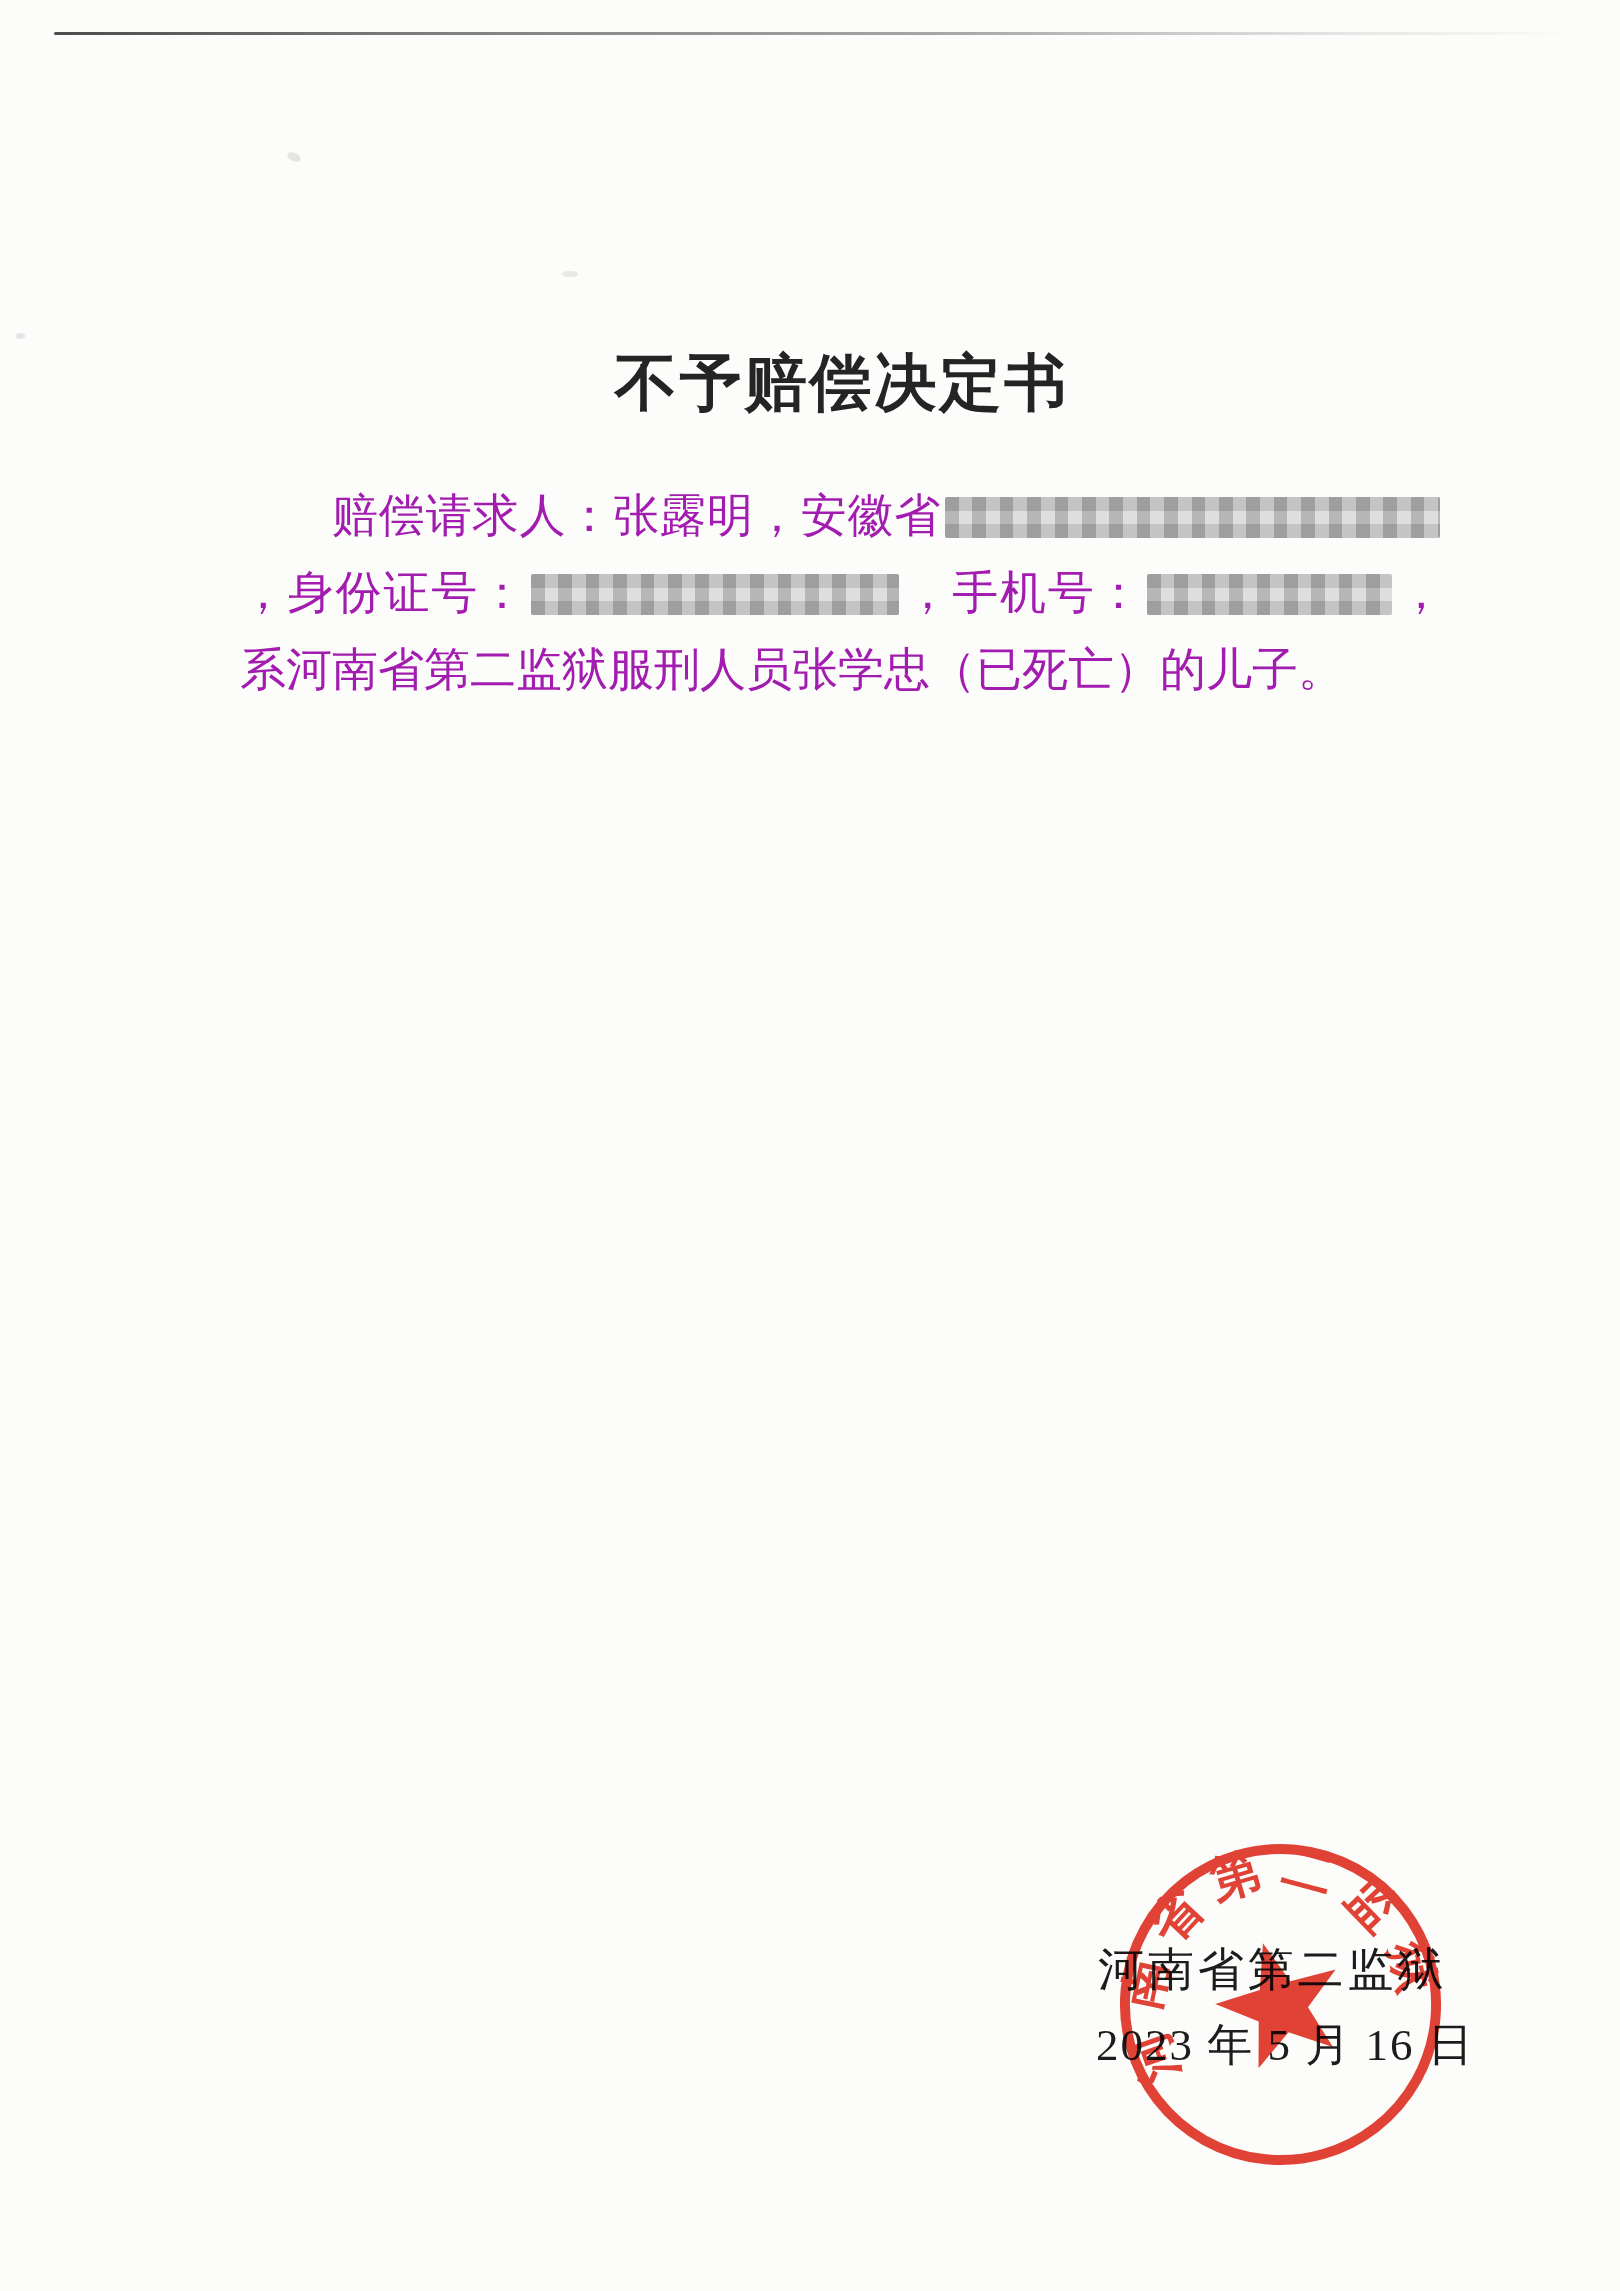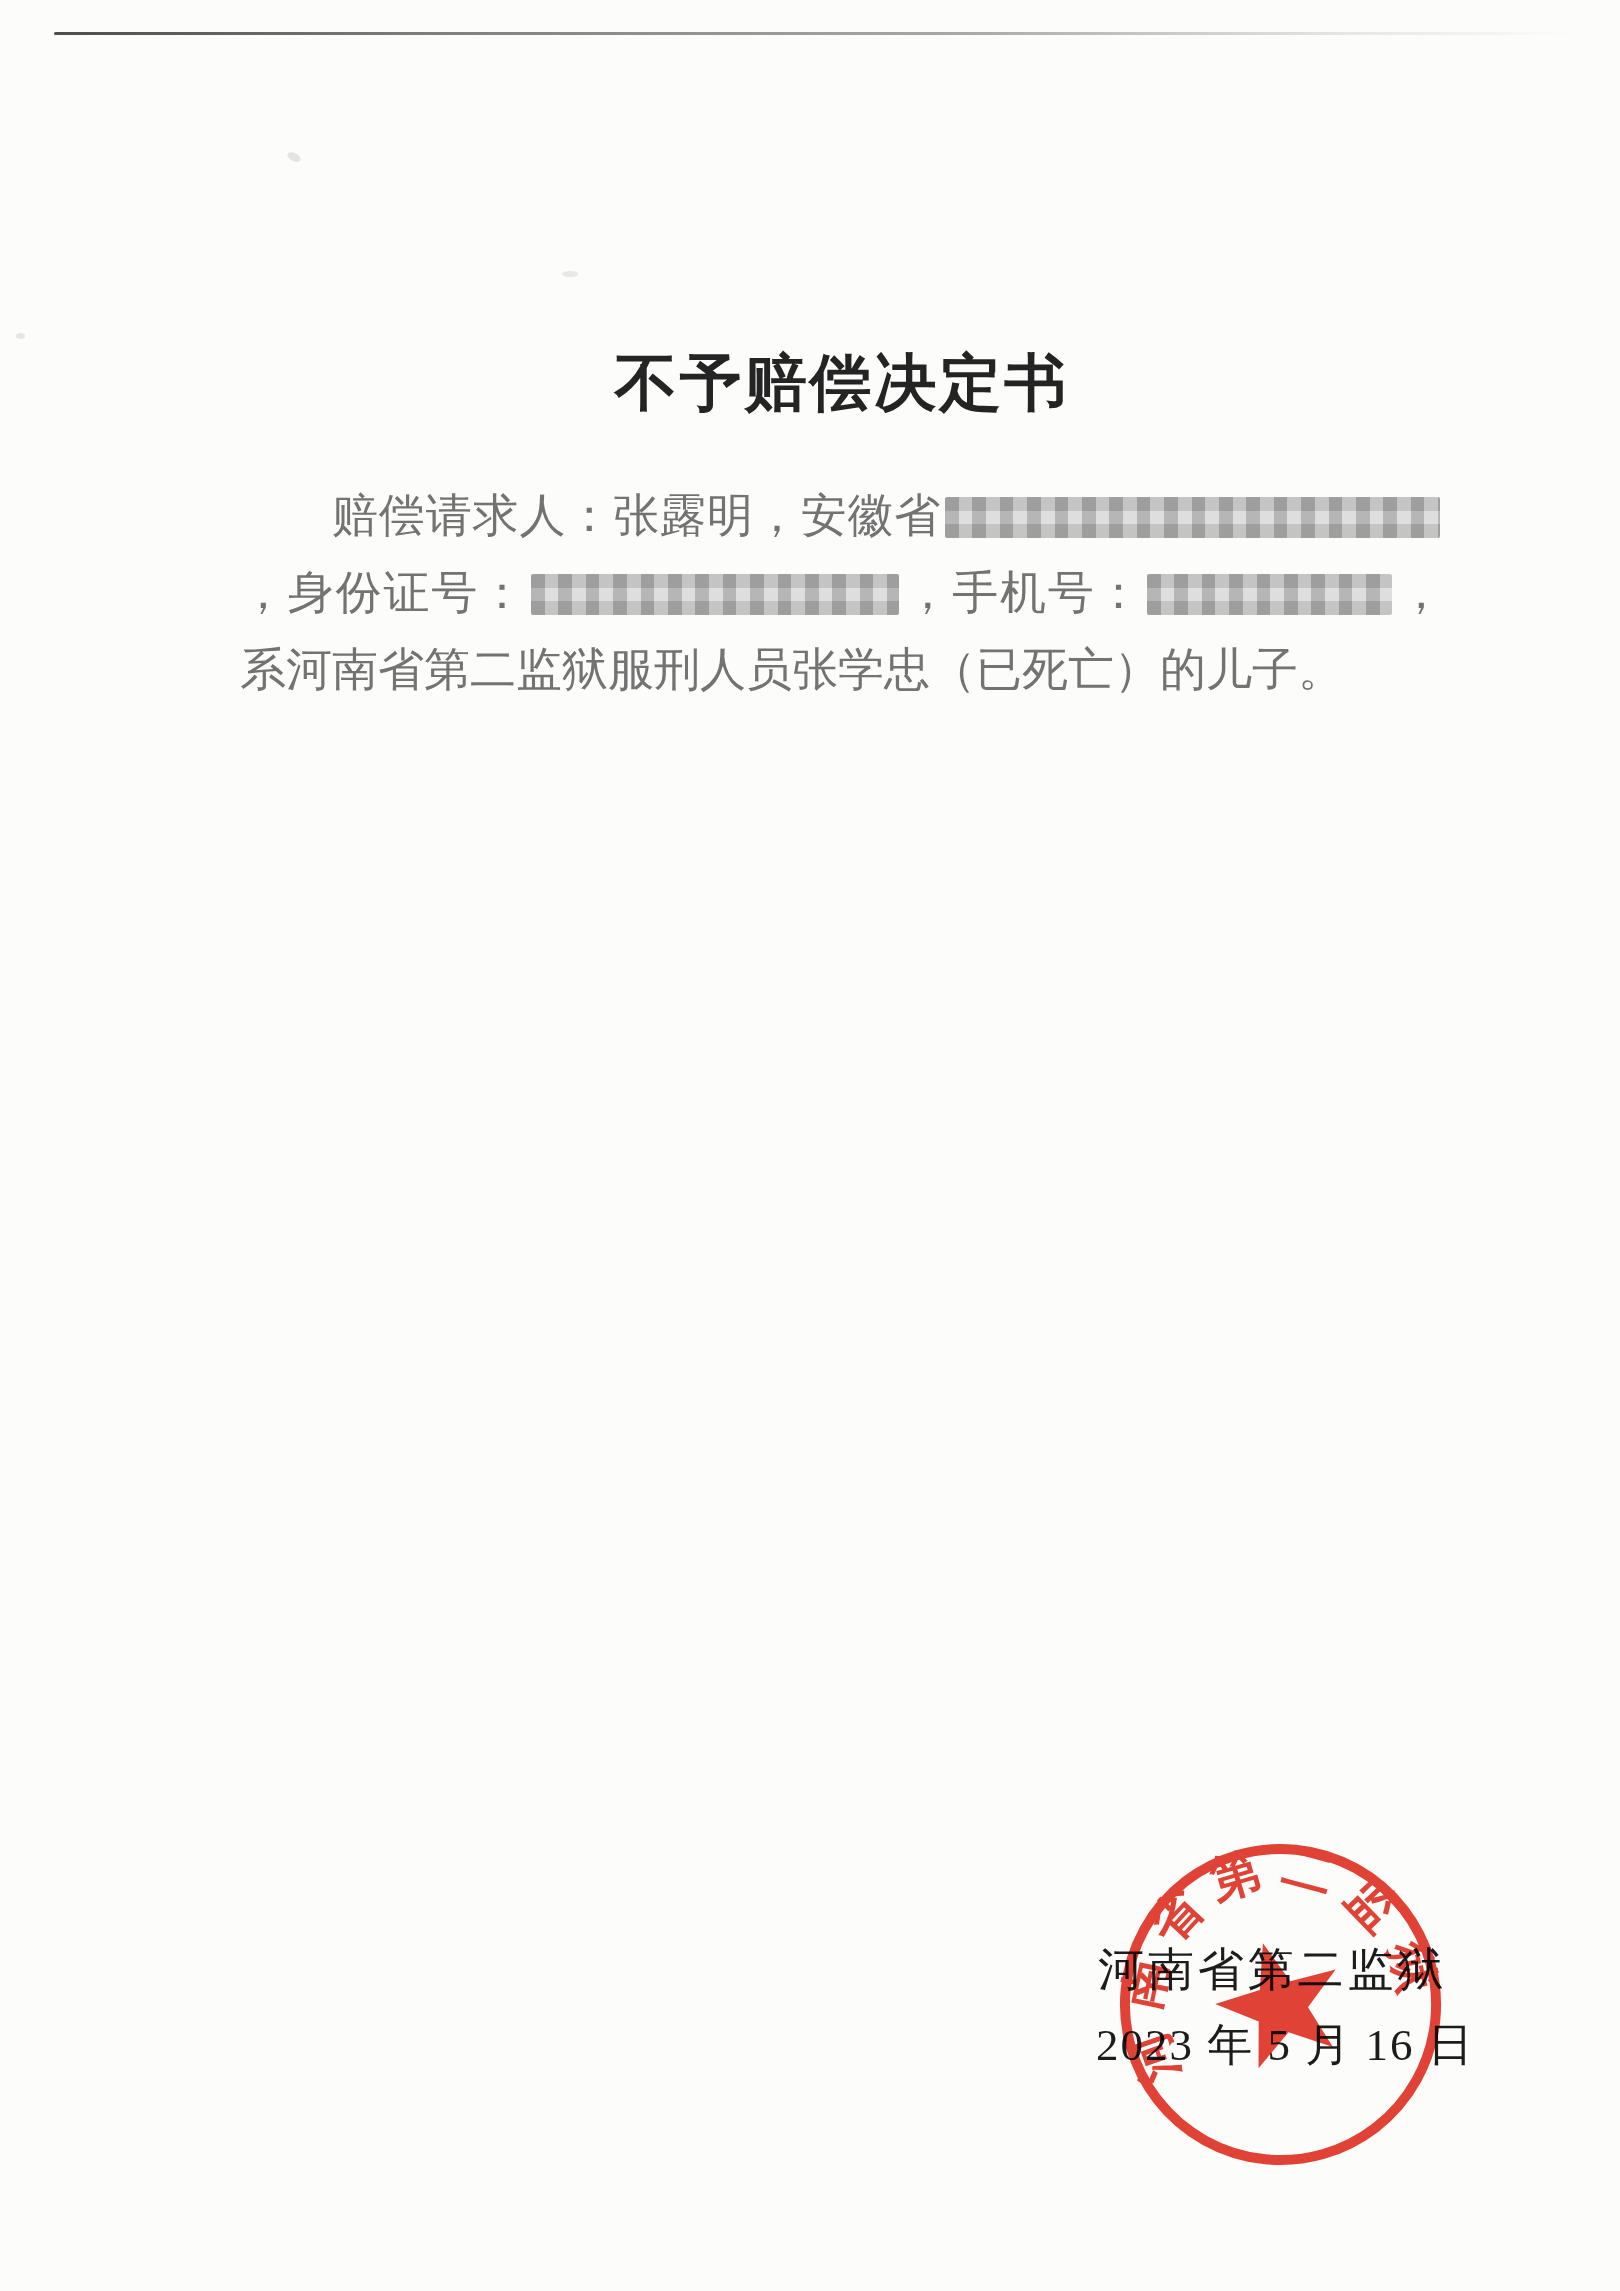--- a/index.html
+++ b/index.html
@@ -27,21 +27,21 @@
     position:absolute;left:240px;right:176px;top:333px;
     margin:8px;text-align:center;
     font-size:62px;font-weight:bold;letter-spacing:2.9px;
     color:#242424;
   }
   
   .doc-body{
     position:absolute;left:240px;right:176px;top:477px;
     font-size:46px;line-height:77px;
     text-align:justify;
-    color:#737373;
+    color:#a21caf;
   }
   .doc-body p{margin:0;text-indent:2em;}
   .mosaic{
     display:inline-block;height:41px;vertical-align:-6.9px;margin:0 3.9px;
     background-color:#d6d6d6;
     background-image:
       repeating-linear-gradient(90deg,rgba(110,110,110,.35) 0 13.7px,rgba(225,225,225,.3) 13.7px 27.4px),
       repeating-linear-gradient(0deg,rgba(140,140,140,.4) 0 13.7px,rgba(235,235,235,.35) 13.7px 27.4px);
     border-radius:2px;
   }

